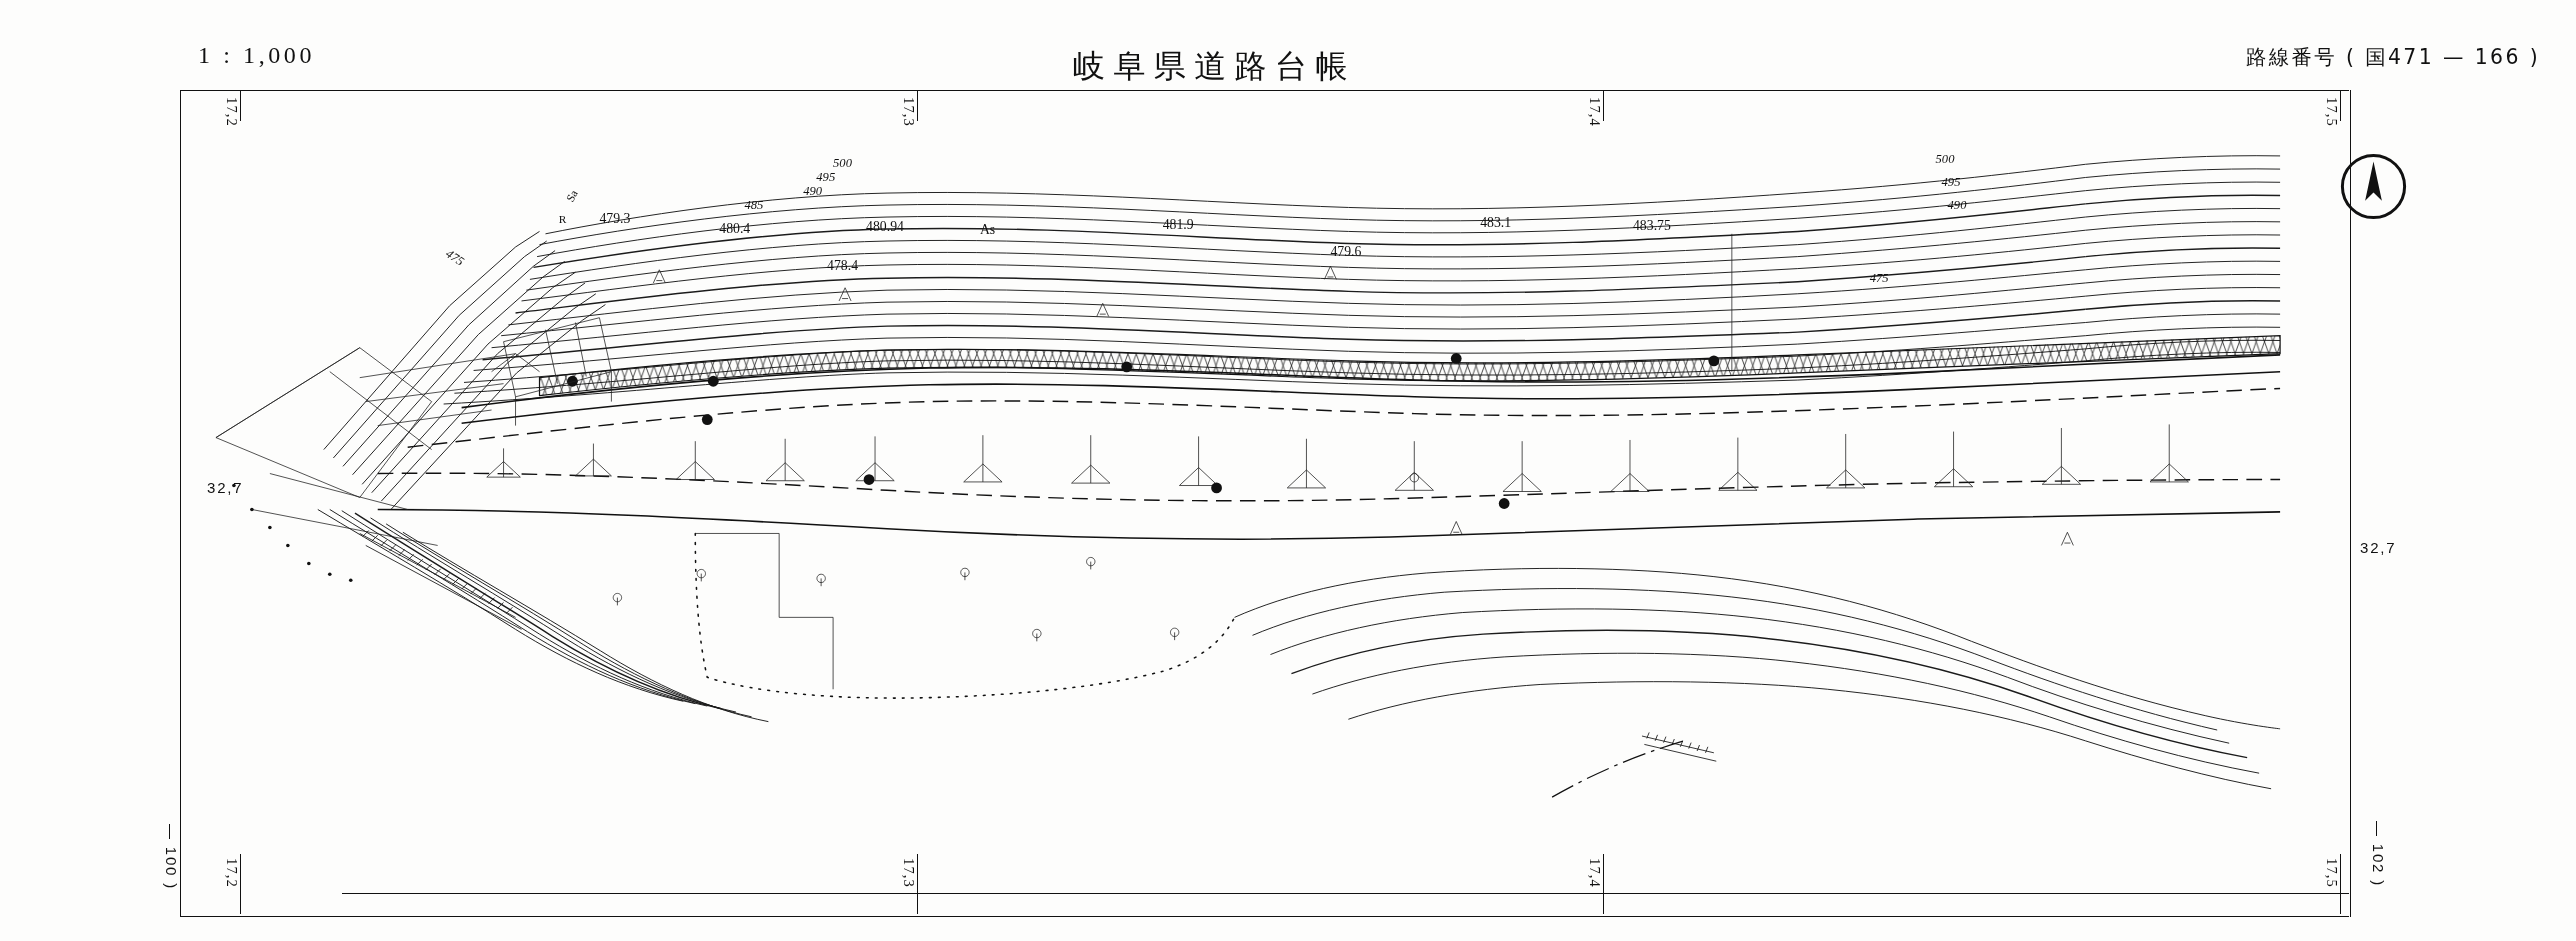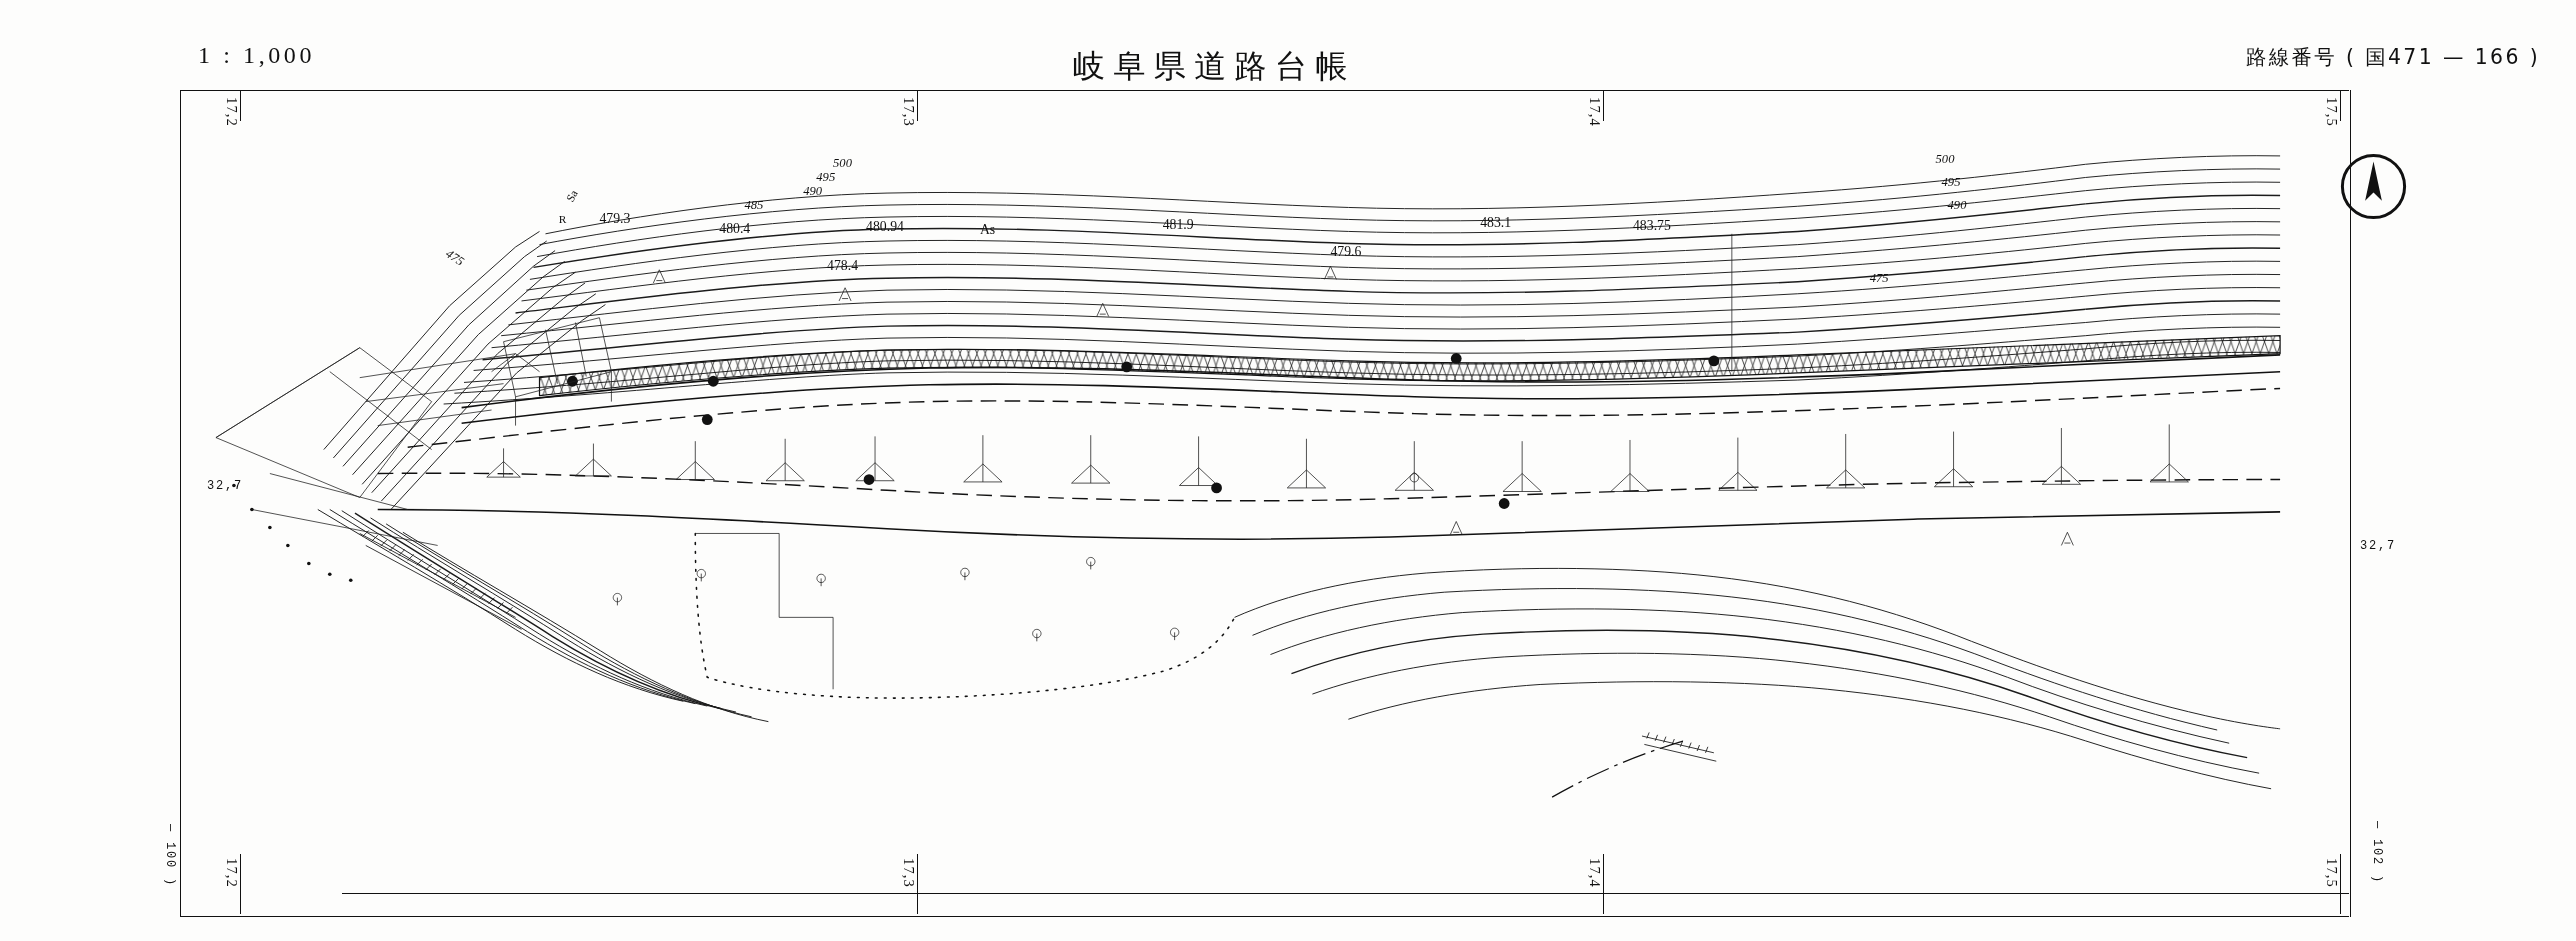--- a/index.html
+++ b/index.html
@@ -102,22 +102,22 @@
     font-size: 14.4px;
     font-family: "Liberation Serif", serif;
     letter-spacing: 1.2px;
     writing-mode: vertical-rl;
     text-orientation: mixed;
     white-space: nowrap;
   }
 
   .side-label {
     position: absolute;
-    font-size: 12px;
-    font-family: Liberation Mono, monospace;
+    font-size: 15px;
+    font-family: Liberation Sans, sans-serif;
     letter-spacing: 1.8px;
     writing-mode: vertical-rl;
     text-orientation: mixed;
     white-space: nowrap;
   }
   .side-label.left-coord {
     writing-mode: horizontal-tb;
   }
 
   

